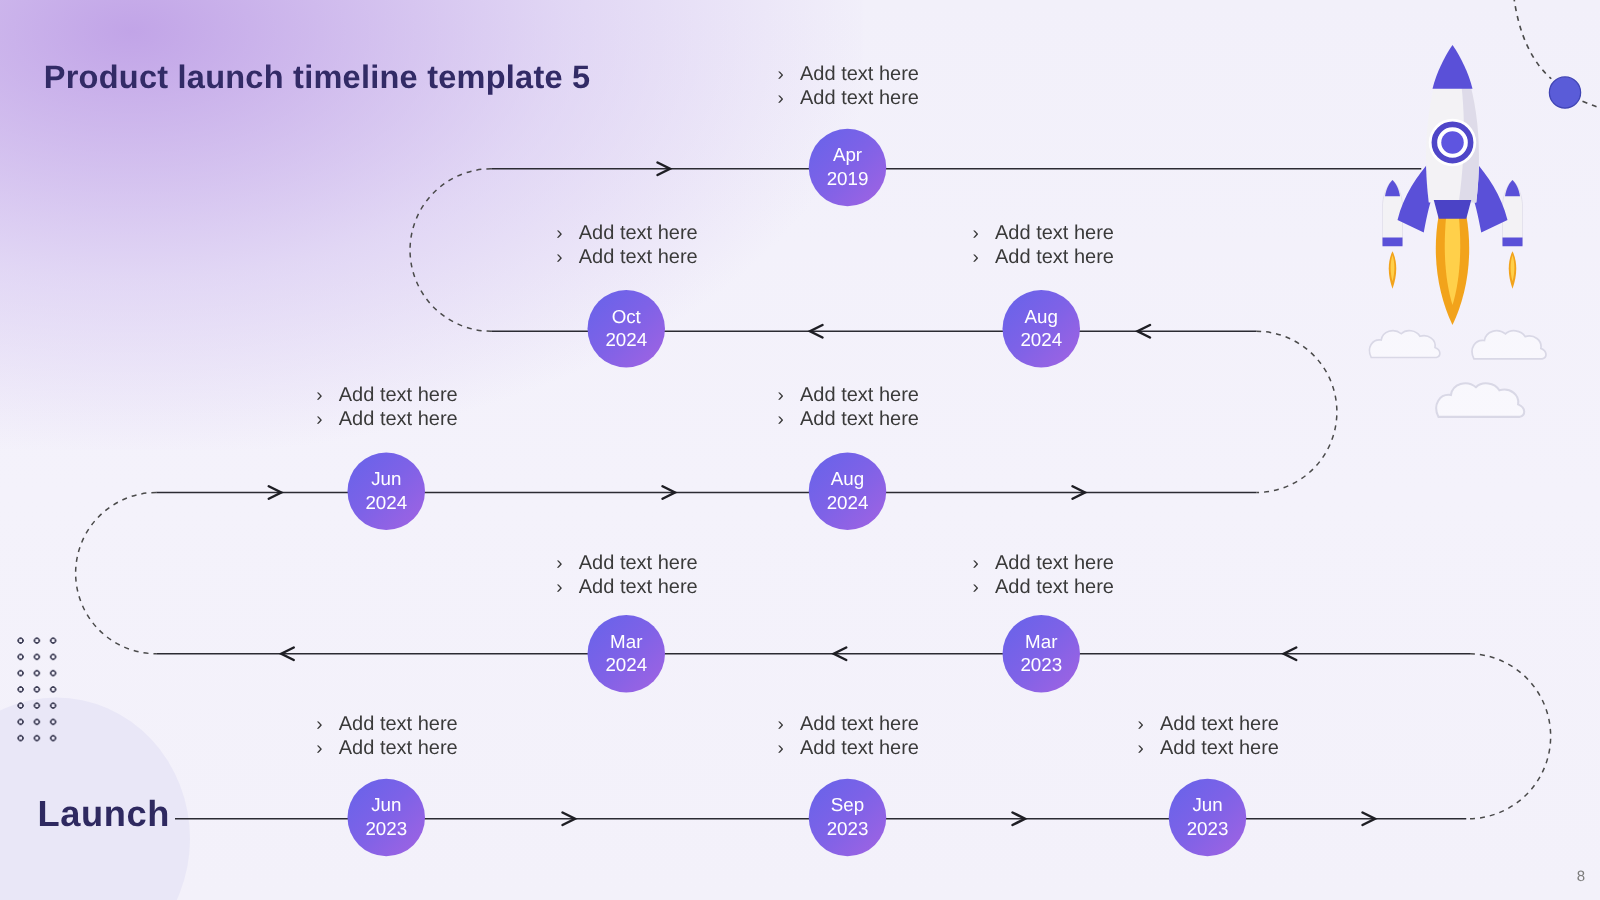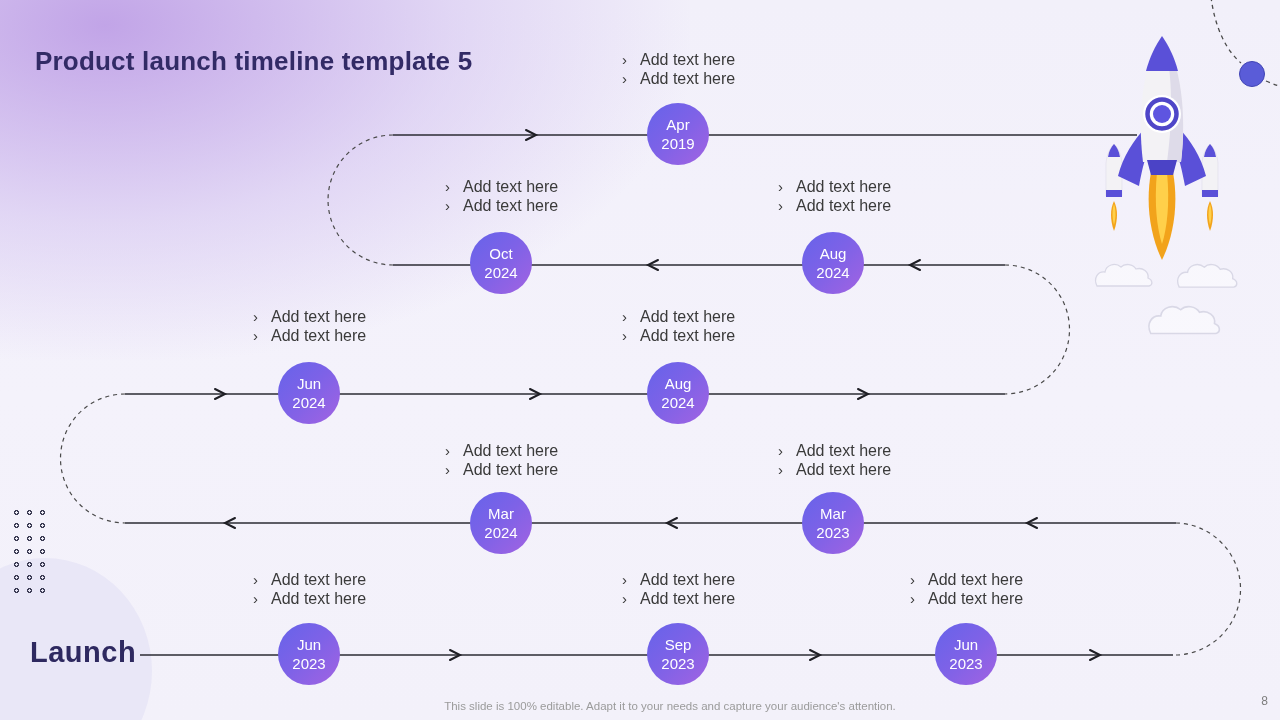--- a/index.html
+++ b/index.html
@@ -277,16 +277,15 @@
     <div class="note-row">
       <span class="chev">›</span>
       <span class="note-text">Add text here</span>
     </div>
     <div class="note-row">
       <span class="chev">›</span>
       <span class="note-text">Add text here</span>
     </div>
   </div>
 
-  <div class="footer">This slide is 100% editable. Adapt it to your needs and capture your audience's attention.</div>
   <div class="pagenum">8</div>
 
 </div>
 
 </body></html>

